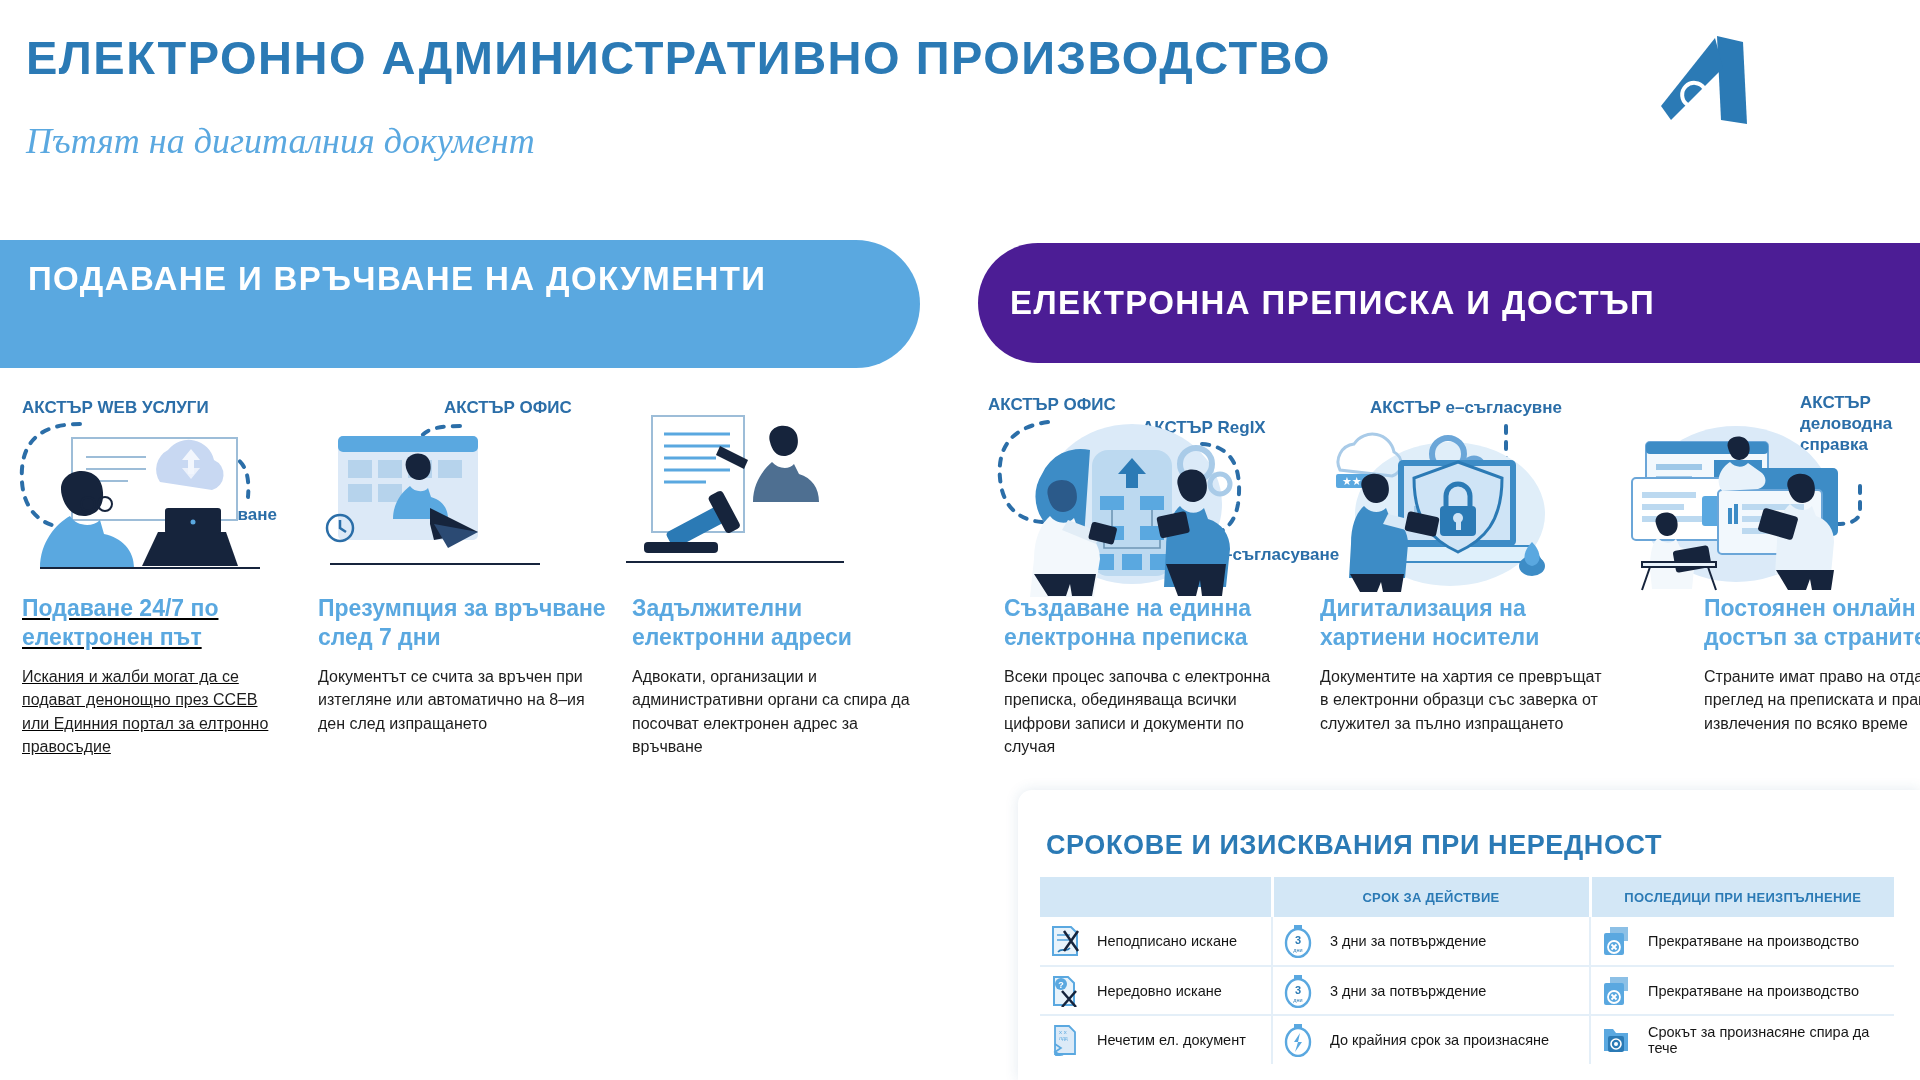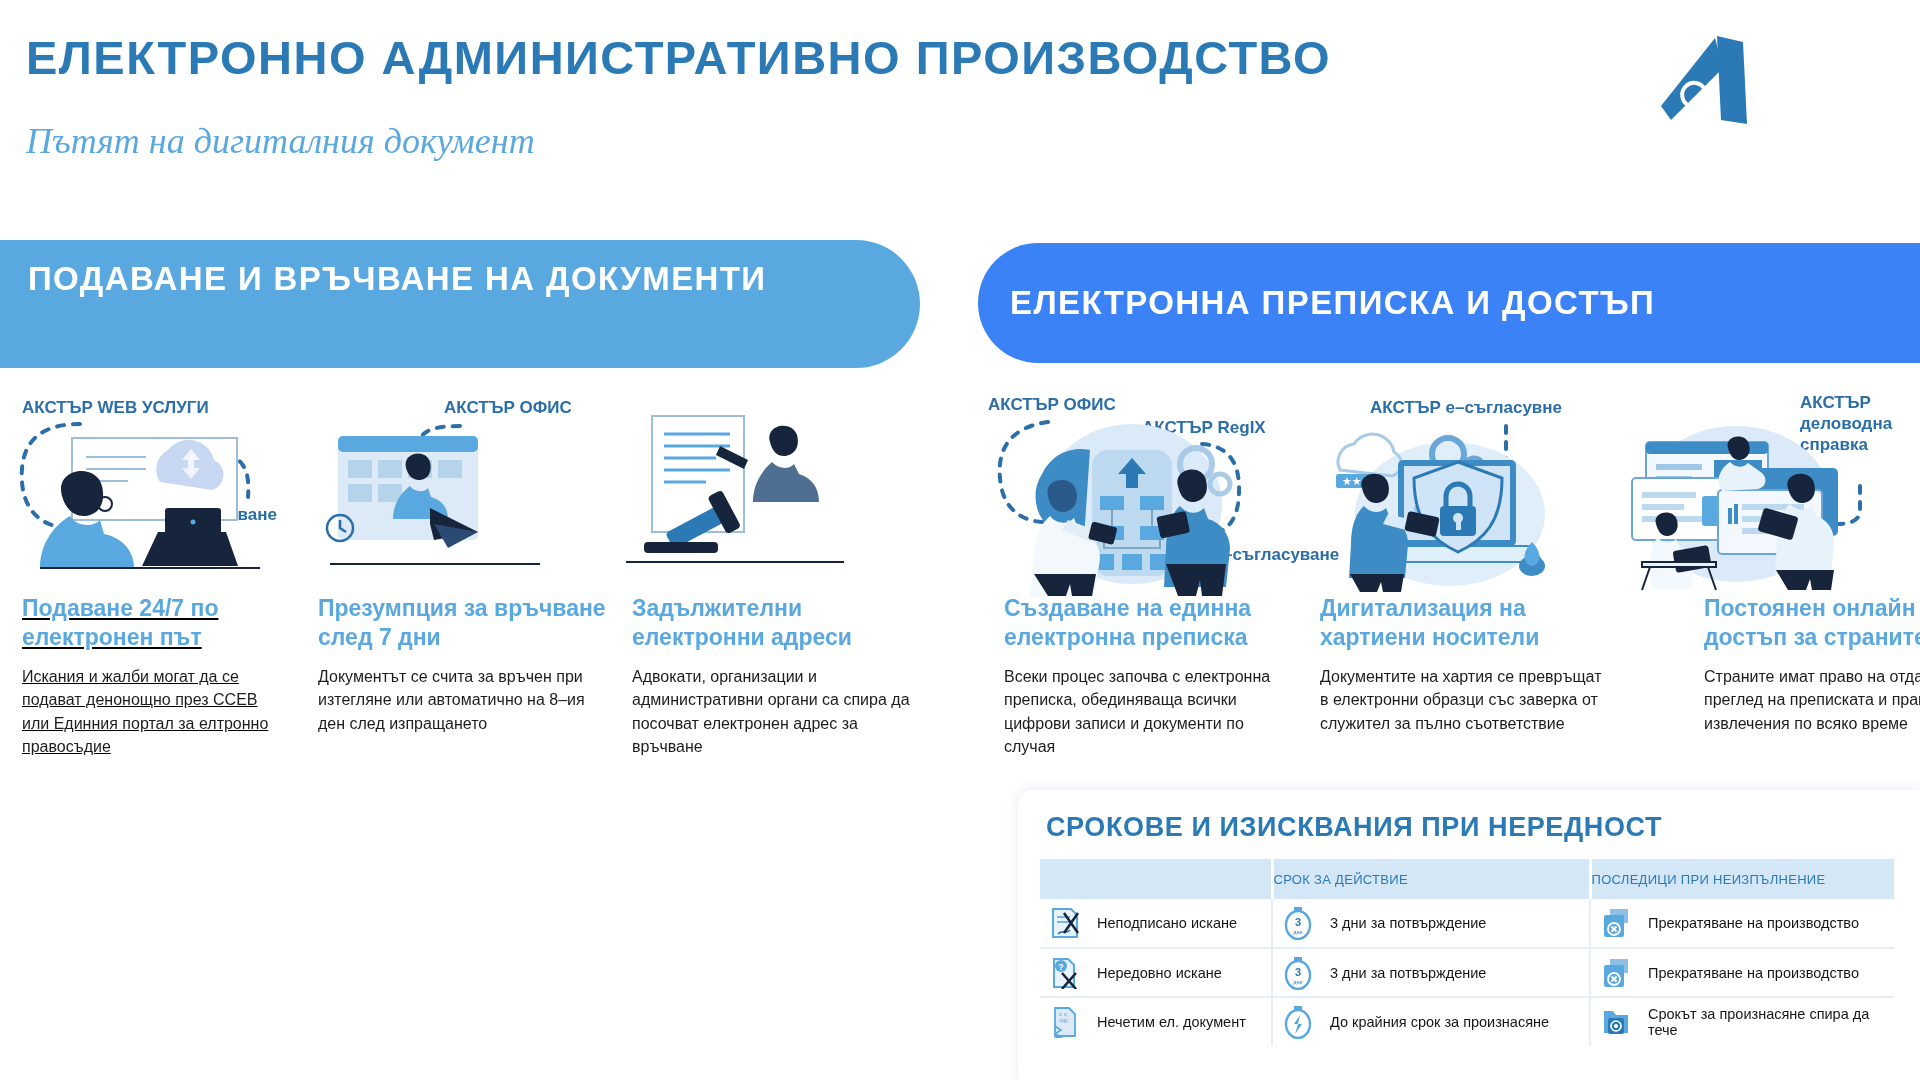--- a/index.html
+++ b/index.html
@@ -32,21 +32,21 @@
     font-family: "Liberation Sans", sans-serif;
   }
   .banner-left {
     left: 0; top: 240px; width: 920px; height: 128px;
     background: #5aa8e0;
     border-radius: 0 64px 64px 0;
     padding: 18px 40px 0 28px; font-size: 33px;
   }
   .banner-right {
     left: 978px; top: 243px; width: 942px; height: 120px;
-    background: #3b82f6;
+    background: #4c1d95;
     border-radius: 64px 0 0 64px;
     padding: 0 40px 0 32px; font-size: 33px;
     display: flex; align-items: center;
   }
 
   
   .col { position: absolute; }
   .tag {
     position: absolute; color: #2b6ea8; font-weight: 700;
     font-size: 17px; line-height: 1.15; white-space: pre-line;
@@ -62,25 +62,26 @@
   
   .table-card {
     position: absolute; left: 1018px; top: 790px; width: 902px; height: 290px;
     background: #ffffff; border-radius: 14px 0 0 0;
     box-shadow: 0 0 14px rgba(40,90,140,0.13);
     padding: 22px 0 0 0;
   }
   .table-title {
     color: #2b7ab5; font-weight: 700; font-size: 27px; letter-spacing: .6px;
     padding: 0 0 16px 28px;
+    margin-top: 18px;
   }
   table.req { width: 854px; margin-left: 22px; border-collapse: collapse; }
   table.req th {
-    background: #d3e7f6; color: #2b7ab5; font-size: 13px; font-weight: 400;
-    letter-spacing: .3px; height: 40px; text-align: left;
+    background: #d3e7f6; color: #2b7ab5; font-size: 13px; font-weight: 700;
+    letter-spacing: .3px; height: 40px; text-align: center;
     border-right: 3px solid #ffffff;
   }
   table.req th:last-child { border-right: none; }
   table.req td {
     height: 49px; font-size: 14.5px; color: #161616;
     border-bottom: 2px solid #e4eff8; border-right: 2px solid #e4eff8;
     padding-left: 8px; vertical-align: middle;
   }
   table.req td:last-child { border-right: none; }
   table.req tr:last-child td { border-bottom: none; }
@@ -263,21 +264,21 @@
     <path d="M54,88 c6,7 16,8 22,2 l4,10 c12,4 18,14 18,26 l-3,34 h-56 l2,-34 c0,-20 6,-32 13,-38z" fill="#3d8cc6"></path>
     <path d="M40,156 h54 l-3,18 h-18 l-2,-10 l-4,10 h-17z" fill="#16243c"></path>
     <path d="M78,96 l40,10 l-3,11 l-42,-11z" fill="#d8e9f7"></path>
     <rect x="96" y="96" width="32" height="20" rx="3" fill="#16243c" transform="rotate(12 112 106)"></rect>
     <ellipse cx="222" cy="148" rx="13" ry="10" fill="#3d8cc6"></ellipse>
     <path d="M222,124 c10,10 10,22 0,24 c-10,-2 -10,-14 0,-24z" fill="#5aa8e0"></path>
   </svg>
 </div>
 <div class="col" style="left:1320px; top:594px; width:290px;">
   <div class="col-title">Дигитализация на хартиени носители</div>
-  <div class="col-body">Документите на хартия се превръщат в електронни образци със заверка от служител за пълно съответствие</div>
+  <div class="col-body">Документите на хартия се превръщат в електронни образци със заверка от служител за пълно изпращането</div>
 </div>
 
 <div class="tag" style="left:1800px; top:392px; line-height:1.24;">АКСТЪР деловодна справка</div>
 <div class="illus" style="left:1612px; top:412px; width:260px; height:180px;">
   <svg viewBox="0 0 260 180" width="260" height="180">
     <path d="M248,74 v24 c0,12 -12,14 -24,14 h-58" fill="none" stroke="#2b6ea8" stroke-width="4" stroke-dasharray="7 9" stroke-linecap="round"></path>
     <ellipse cx="124" cy="92" rx="96" ry="78" fill="#dbeaf8"></ellipse>
     <rect x="34" y="30" width="122" height="66" rx="4" fill="#f2f8fd" stroke="#6ba6d8" stroke-width="2"></rect>
     <rect x="34" y="30" width="122" height="12" rx="4" fill="#3d8cc6"></rect>
     <g fill="#9fc8e8">

